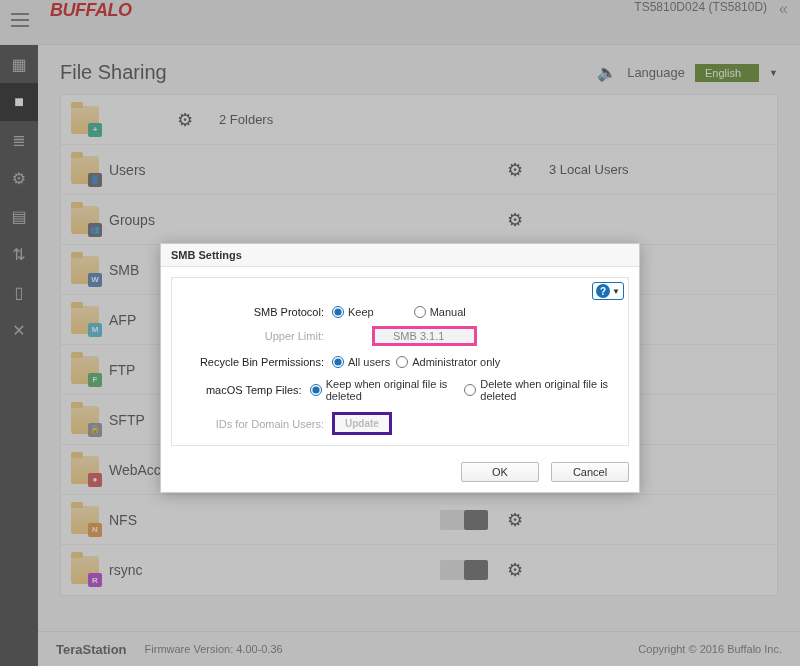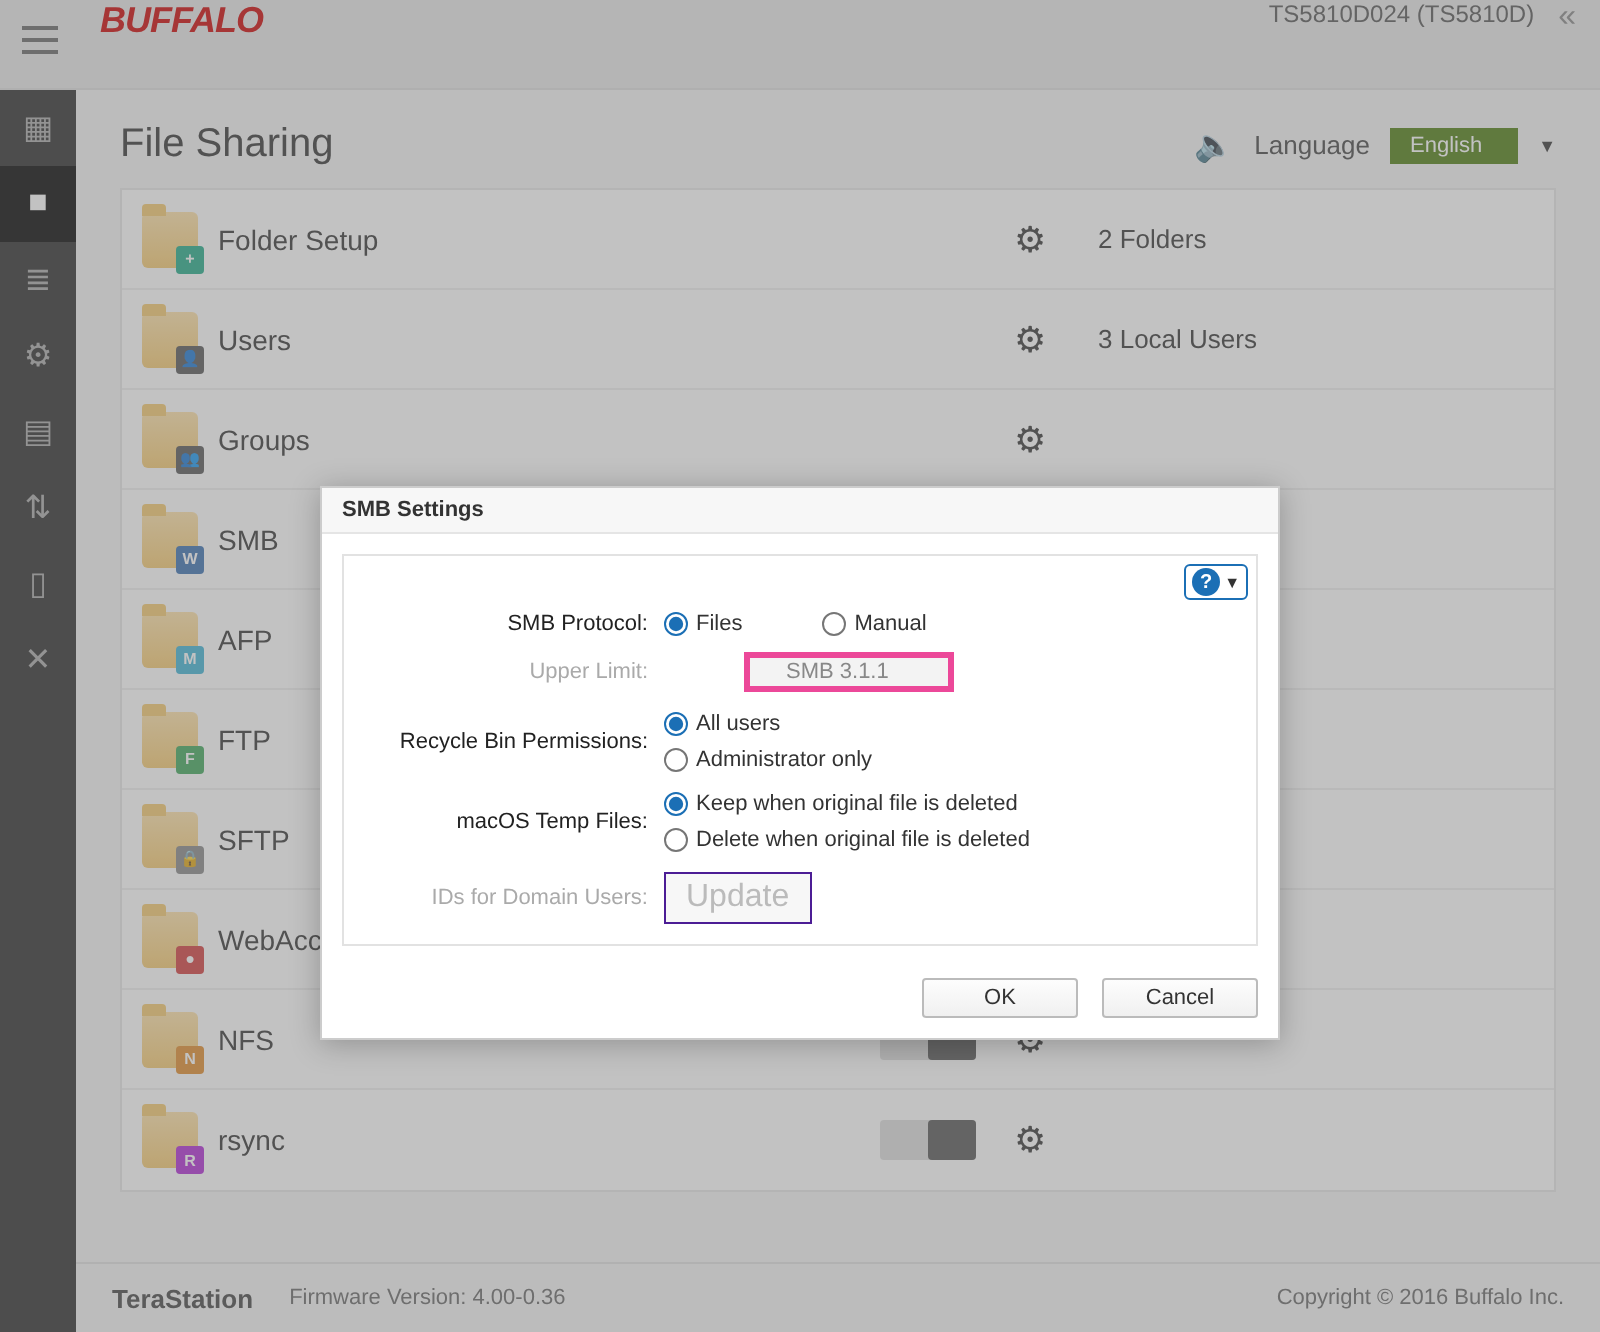--- a/index.html
+++ b/index.html
@@ -41,26 +41,26 @@
 .footer .copy { margin-left: auto; }
 
 .overlay { position: absolute; inset: 0; background: rgba(120,120,120,0.45); z-index: 10; }
 .modal { position: absolute; top: 215px; left: 160px; width: 480px; background: #fff; border: 1px solid #ccc; box-shadow: 0 2px 14px rgba(0,0,0,0.25); z-index: 11; font-size: 11px; color: #333; margin-top: 28px;}
 .modal-title { background: #f7f7f7; padding: 5px 10px; font-weight: bold; border-bottom: 1px solid #e5e5e5; font-size: 11px;}
 .modal-inner { margin: 10px; border: 1px solid #e2e2e2; padding: 10px 10px 6px 10px; position: relative;}
 .help-btn { position: absolute; top: 4px; right: 4px; border:1px solid #1b6fb5; border-radius:3px; padding:1px 3px; display:flex; align-items:center; gap:2px; cursor:pointer; font-size:10px;}
 .help-q { width:14px; height:14px; background:#1b6fb5; border-radius:50%; color:#fff; display:flex; align-items:center; justify-content:center; font-weight:bold; font-size:10px;}
 .form-row { display:flex; margin-top:6px;align-items:center;}
 .form-row .lbl { width: 150px; text-align:right; padding-right:8px; color:#222;}
-.opts { display:flex; flex-direction:column; gap:6px;}
+.opts { display:flex; flex-direction:row; gap:6px;}
 .radio-line { display:flex; align-items:center; gap:4px;}
 .inline-opts { display:flex; gap:40px;}
 input[type=radio]{ accent-color:#1b6fb5; width:12px; height:12px;}
 .sel-dis { width:105px; border:3px solid #ec4899; background:#f3f3f3; color:#888; font-size:11px; padding:1px 18px; }
-.update-btn { border:1px solid #4c1d95; background:#f7f7f7; color:#bbb; padding:3px 10px; font-size:16px;}
+.update-btn { border:3px solid #4c1d95; background:#f7f7f7; color:#bbb; padding:3px 10px; font-size:10px;font-weight:bold;}
 .modal-footer { display:flex; justify-content:flex-end; gap:12px; padding: 6px 10px 10px 10px;}
 .btn { width:78px; text-align:center; padding:3px 0; border:1px solid #bbb; background:linear-gradient(#fdfdfd,#f0f0f0); font-size:11px; cursor:pointer; border-radius:2px;}
 .gear-col { width: 40px; display:flex; justify-content:center;}
 .toggle-col { width: 70px; display:flex; justify-content:center;}
 .sub-lbl { width:150px; text-align:right; padding-right:8px; color:#aaa; font-size:11px;}
 .dis-row { display:flex; align-items:center; margin-top:2px;}
 </style>
 </head>
 <body>
 
@@ -95,21 +95,20 @@
       <span class="lang-sel">English</span>
       <span class="lang-dd">▼</span>
     </div>
   </div>
 
   <div class="list" id="list">
       <div class="row">
         <div class="fold-icon">
           <div class="badge" style="background: rgb(34, 170, 136);">+</div>
         </div>
-        <div class="row-label">Folder Setup</div>
         <div class="toggle-col"></div>
         <div class="gear-col">
           <div class="gear">⚙</div>
         </div>
         <div class="meta">2 Folders</div>
         <div class="flex-spacer"></div>
       </div>
       <div class="row">
         <div class="fold-icon">
           <div class="badge" style="background: rgb(85, 85, 85);">👤</div>
@@ -229,21 +228,21 @@
     <div class="help-btn">
       <span class="help-q">?</span>
       <span style="font-size:8px;">▼</span>
     </div>
 
     <div class="form-row" style="margin-top:18px;">
       <div class="lbl">SMB Protocol:</div>
       <div class="inline-opts">
         <label class="radio-line">
             <input type="radio" checked="" style="">
-            <span>Files</span>
+            <span>Keep</span>
           </label>
         <label class="radio-line">
             <input type="radio" style="">
             <span>Manual</span>
           </label>
       </div>
     </div>
 
     <div class="dis-row" style="margin-top:8px;gap:40px;">
       <div class="sub-lbl">Upper Limit:</div>

